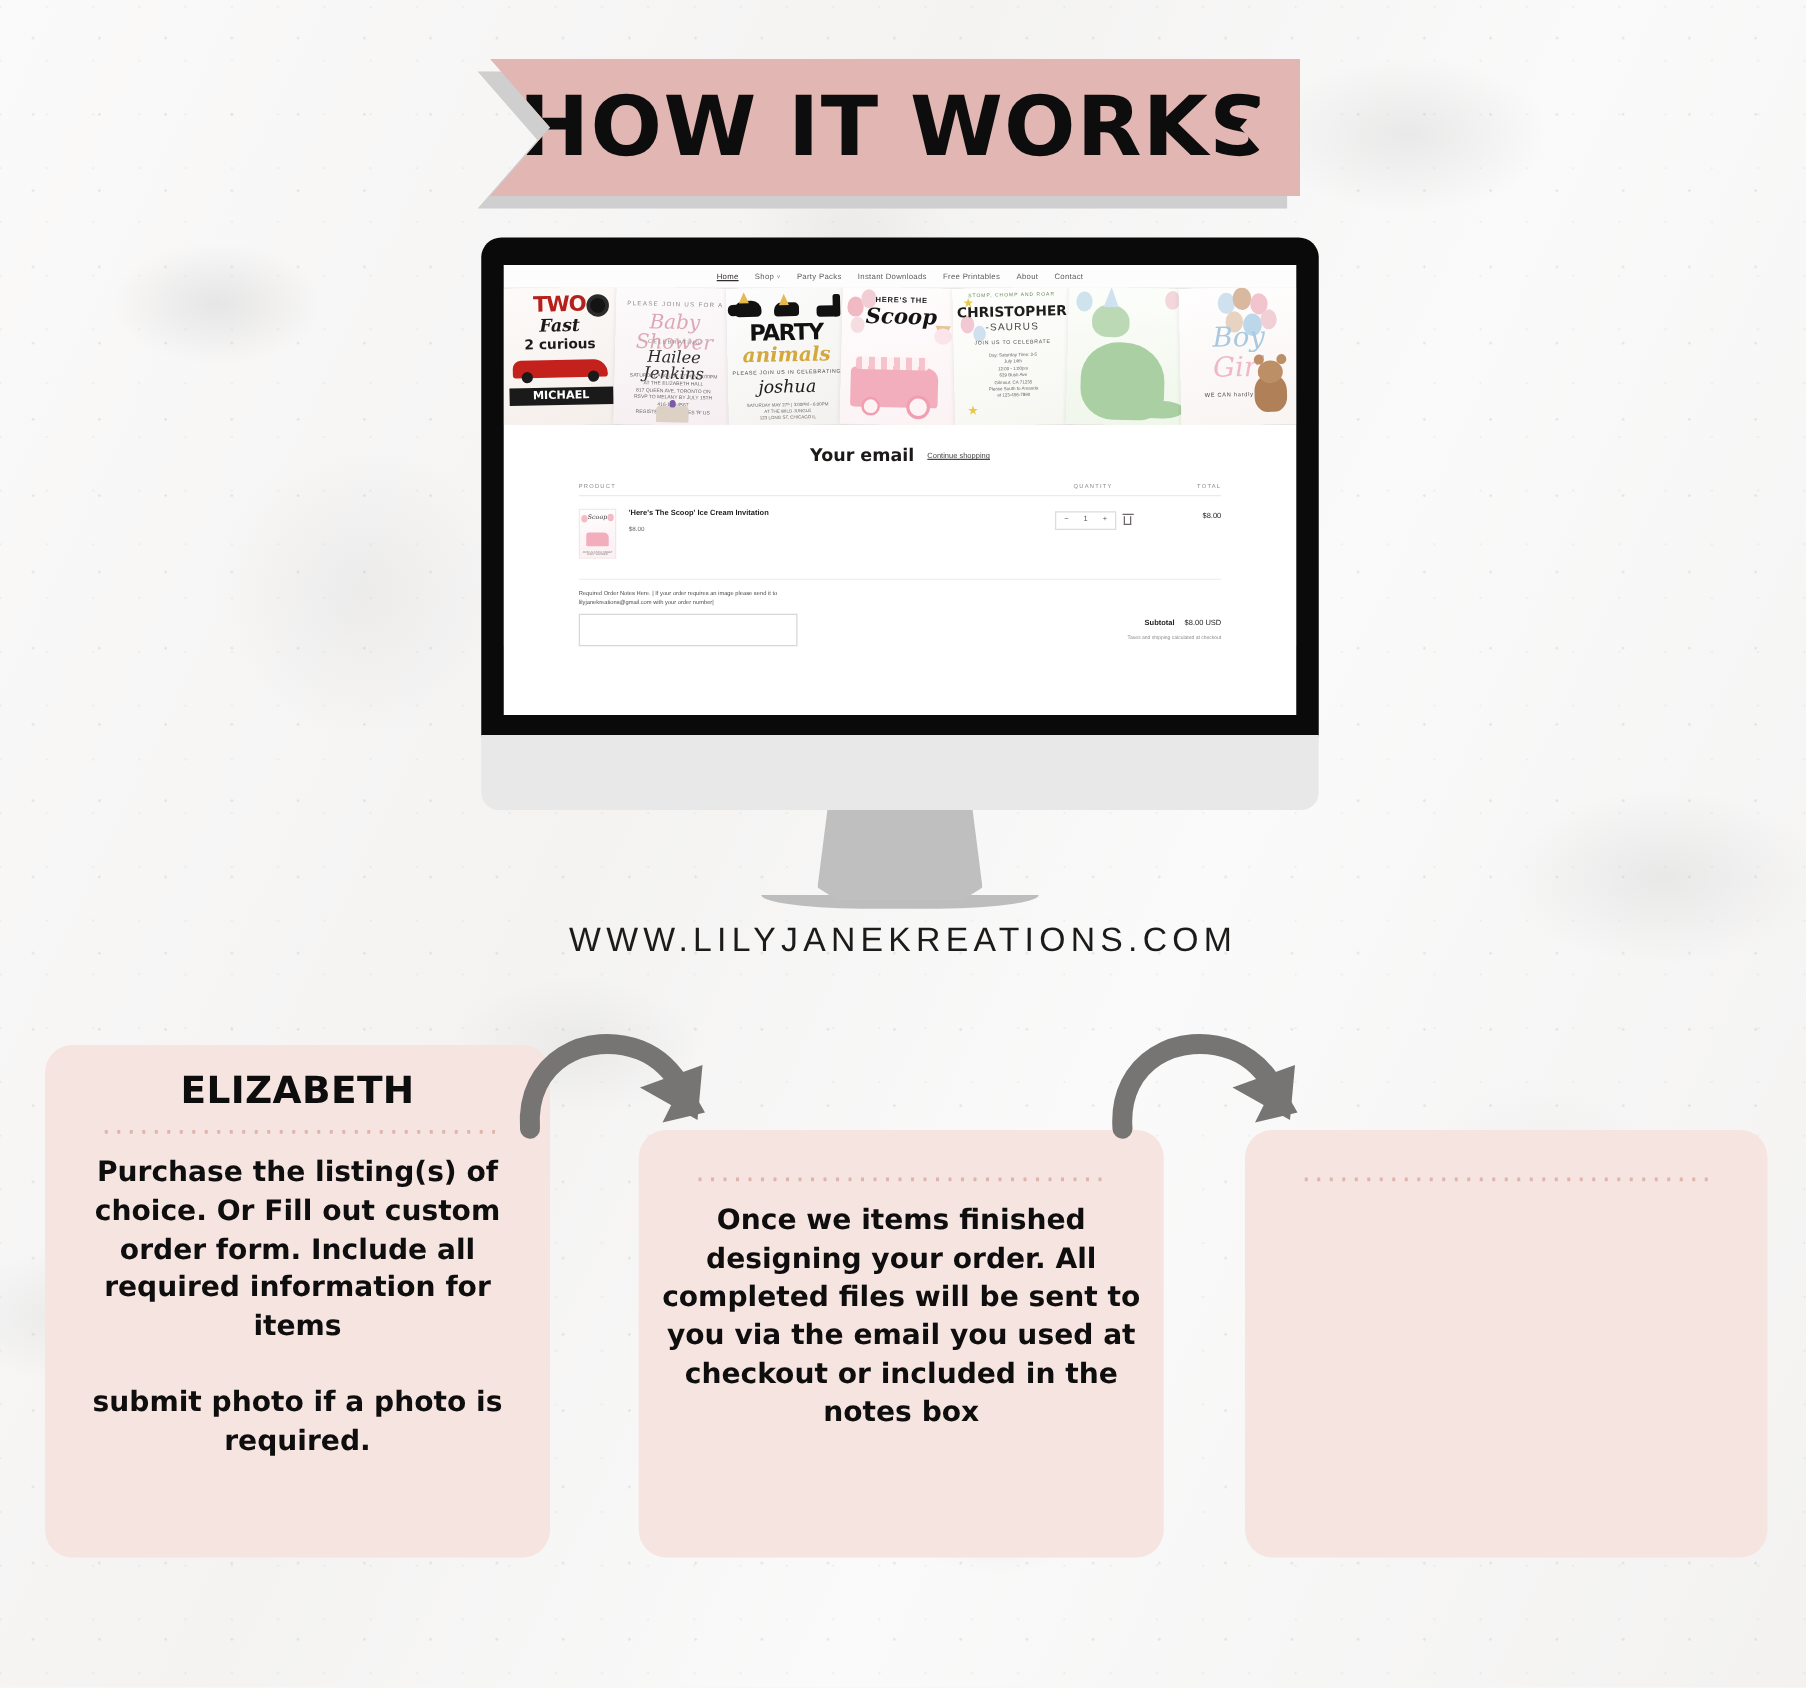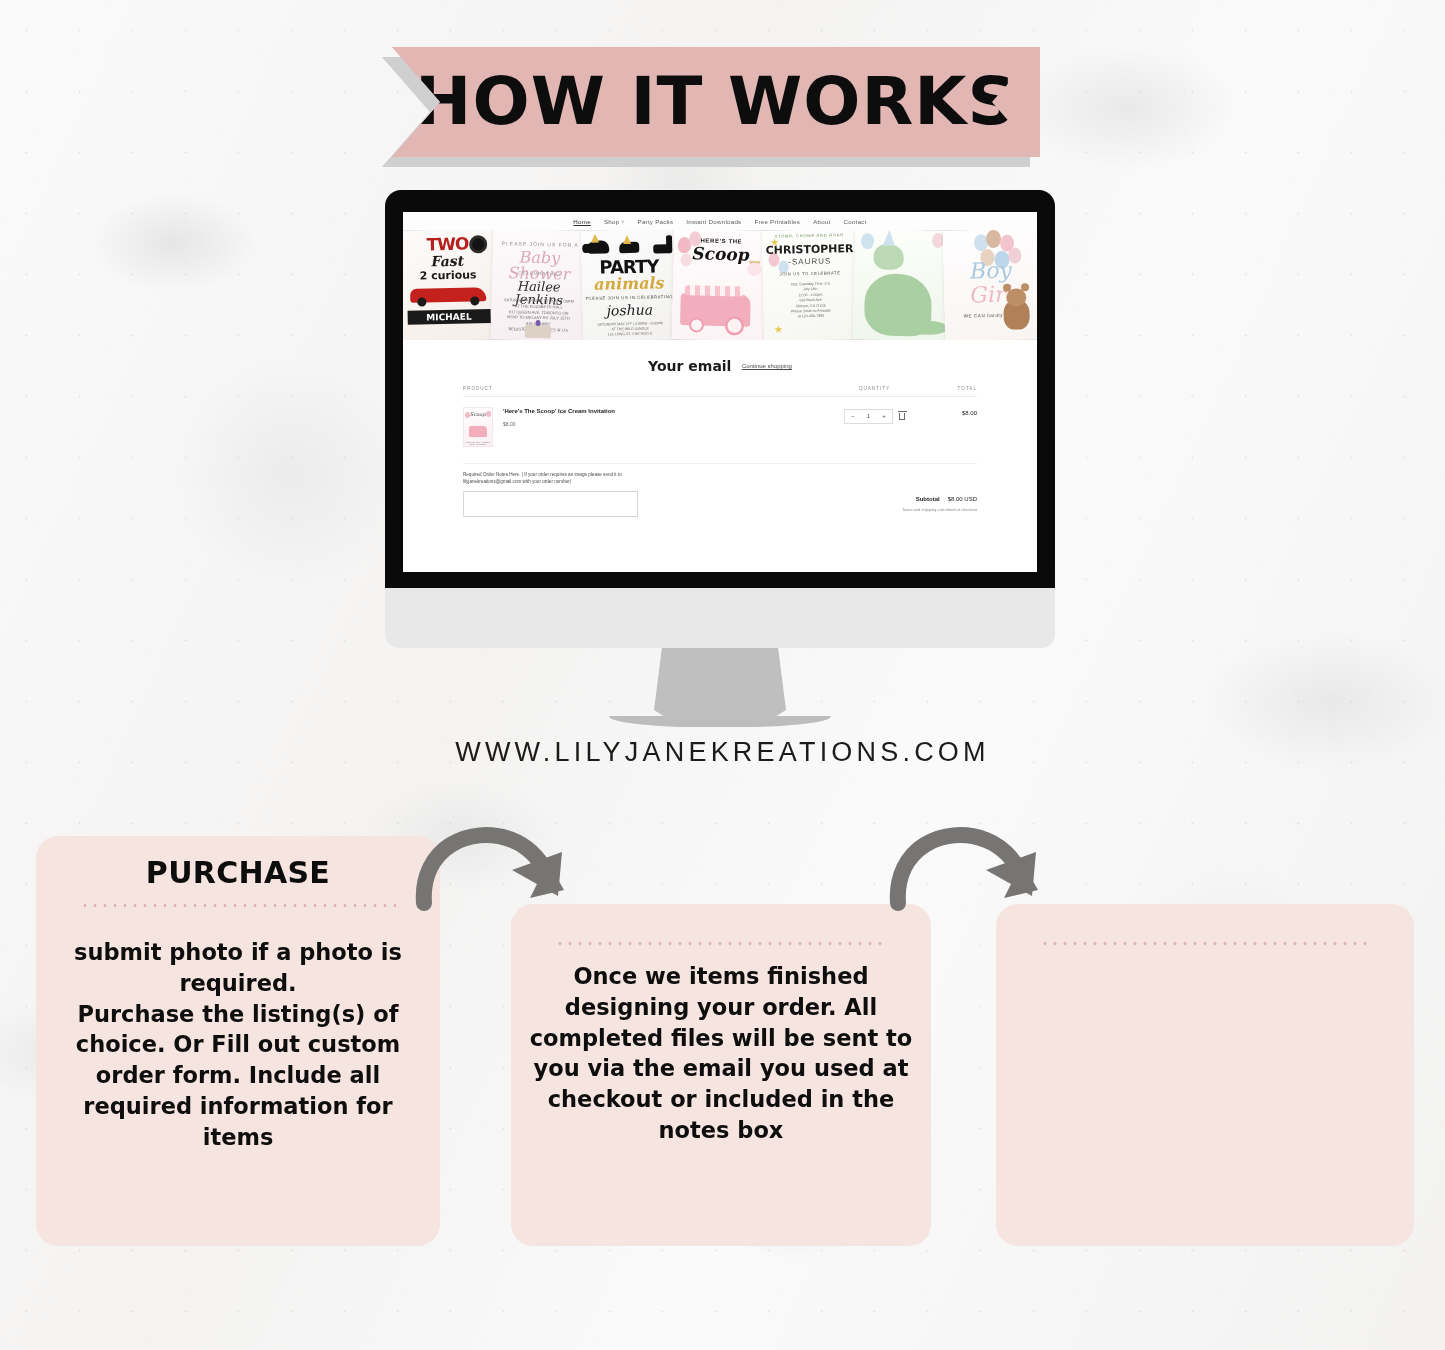--- a/index.html
+++ b/index.html
@@ -615,24 +615,24 @@
 
 <svg class="arrow-svg" id="arrow-2" width="175" height="110" viewBox="0 0 175 110">
   <path d="M12 85 C 8 30, 58 6, 100 22 C 118 29, 128 42, 135 55" stroke="#777573" stroke-width="16" fill="none" stroke-linecap="round"></path>
   <path d="M100 52 L 146 78 L 150 34 Z" fill="#777573"></path>
   <path d="M136 44 L 152 72 L 118 80 Z" fill="#777573"></path>
 </svg>
 
 <div id="steps">
 
   <div class="step-card" id="card-purchase">
-    <div class="step-title">PURCHASE</div>
+    <div class="step-title">ELIZABETH</div>
     <div class="step-divider"></div>
+    <div class="step-body">Purchase the listing(s) of choice. Or Fill out custom order form. Include all required information for items</div>
     <div class="step-body step-body-2">submit photo if a photo is required.</div>
-    <div class="step-body">Purchase the listing(s) of choice. Or Fill out custom order form. Include all required information for items</div>
   </div>
 
   <div class="step-card" id="card-design">
     <div class="step-divider"></div>
     <div class="step-body">Once we items finished designing your order. All completed files will be sent to you via the email you used at checkout or included in the notes box</div>
   </div>
 
   <div class="step-card" id="card-print">
     <div class="step-divider"></div>
   </div>

